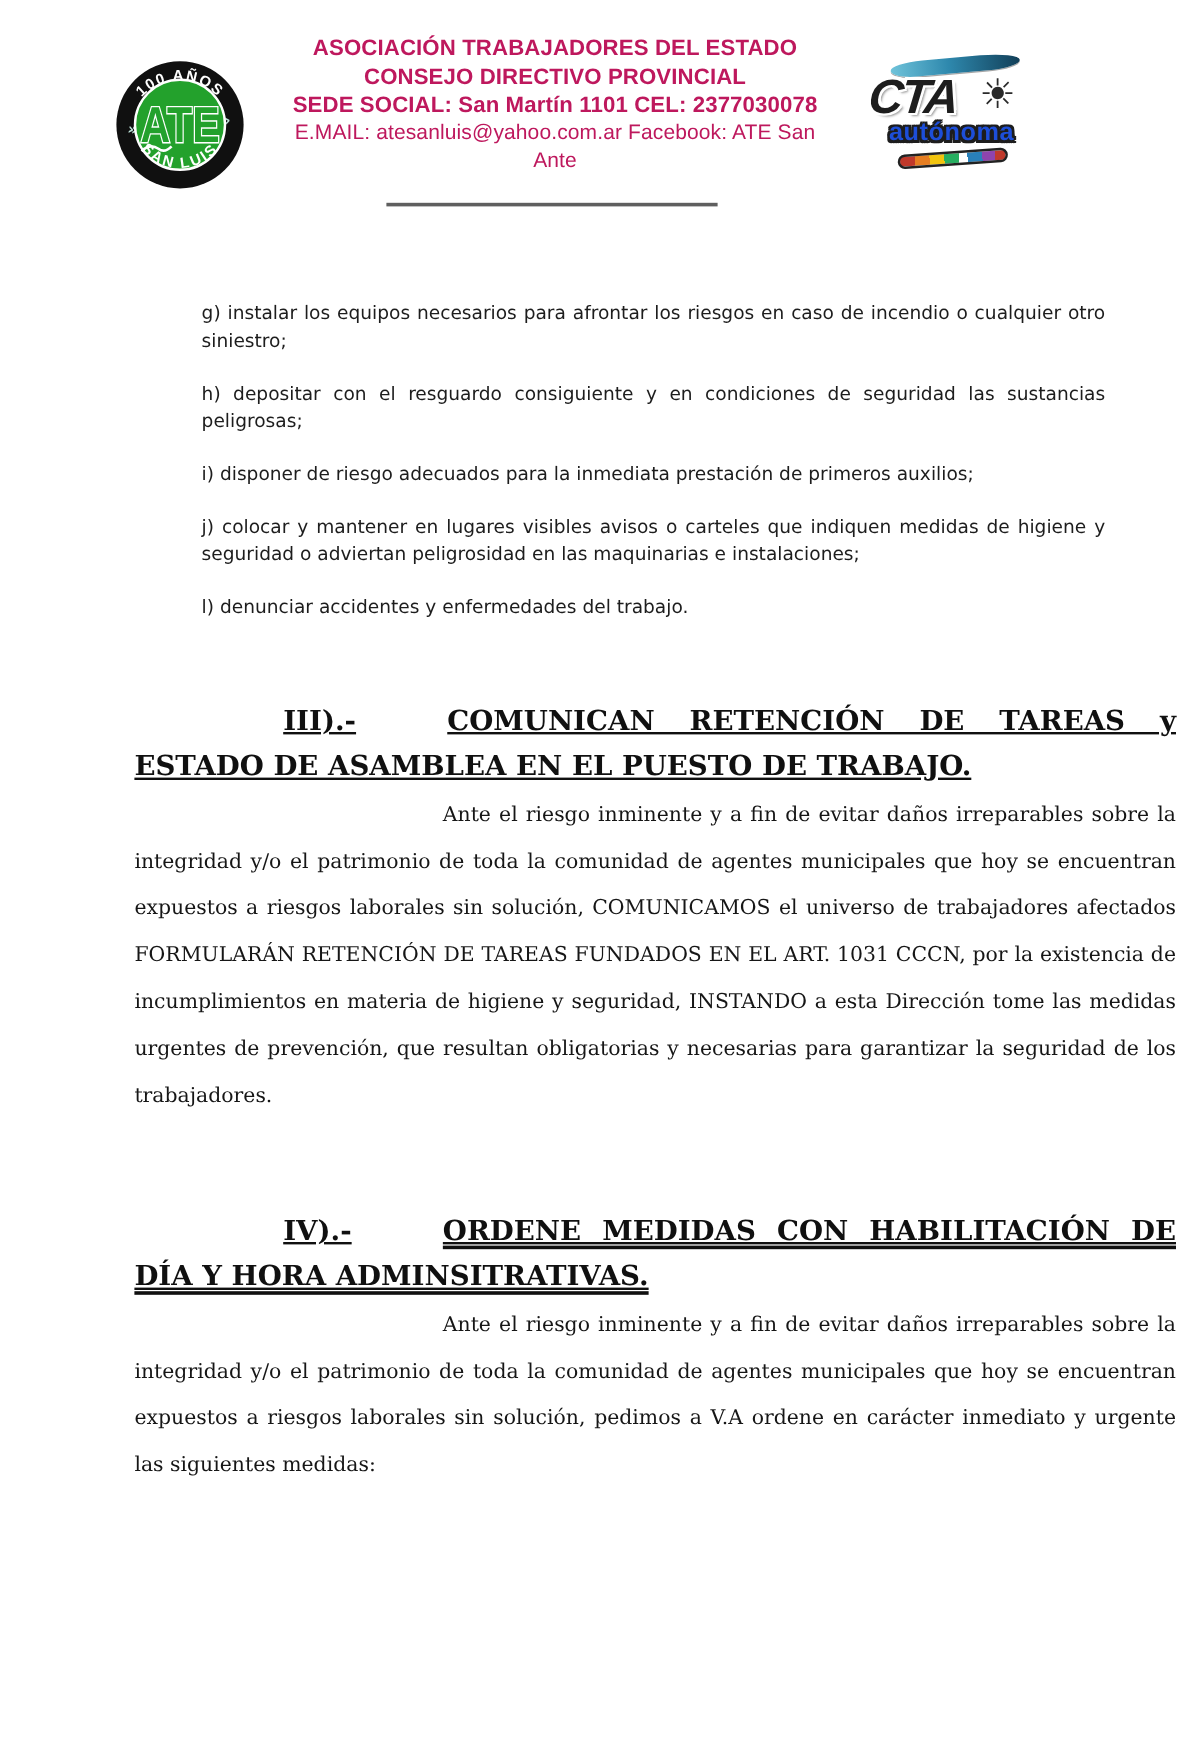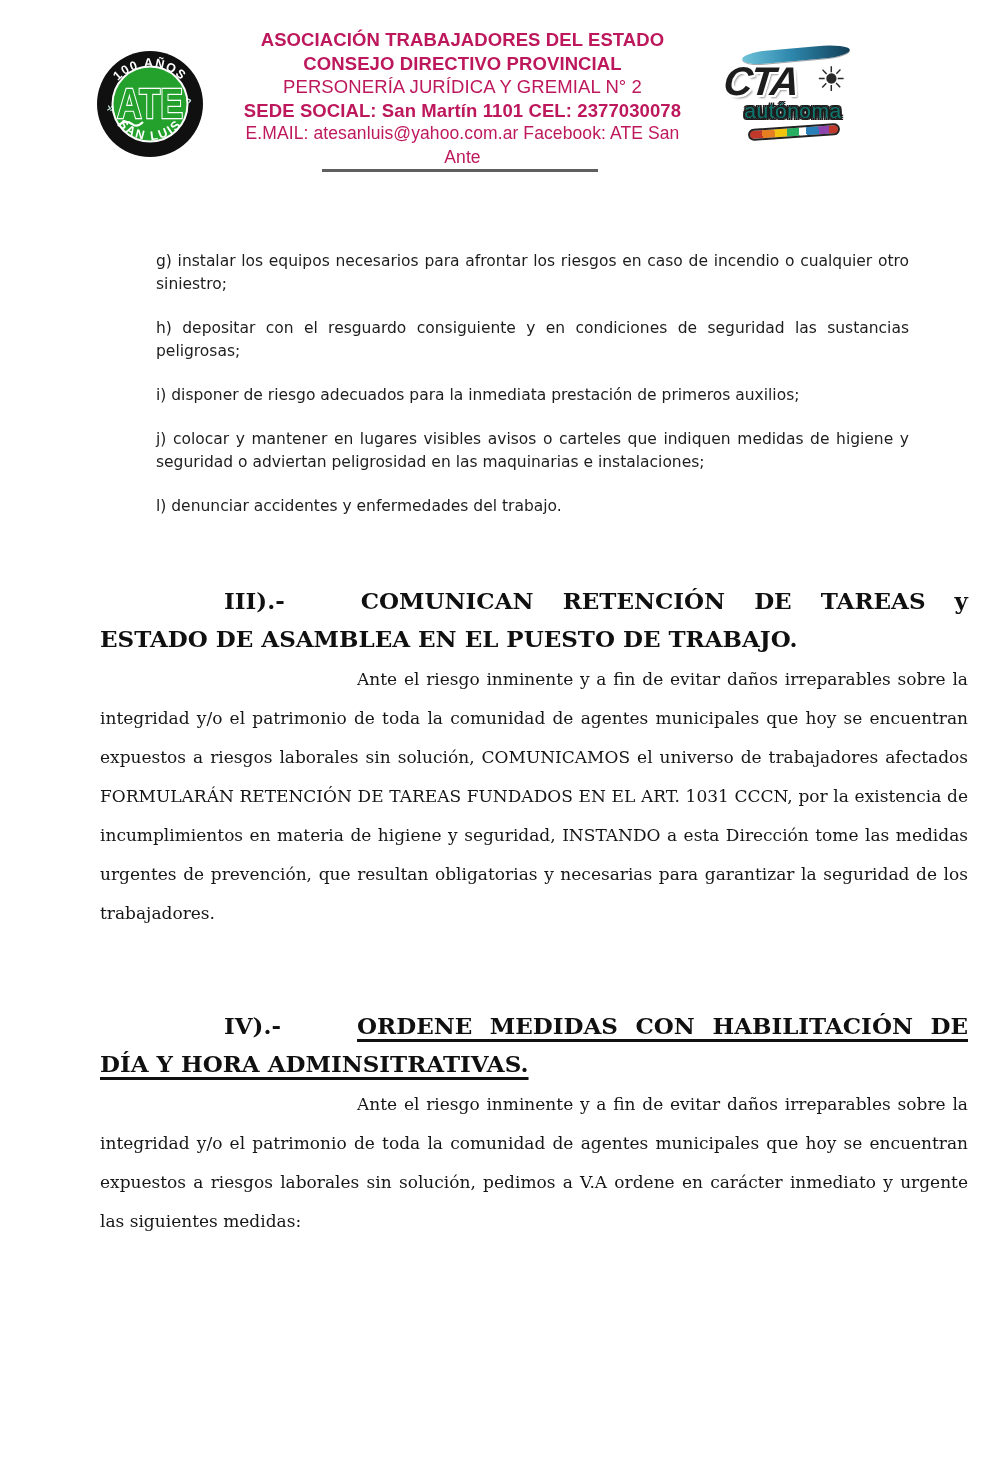--- a/index.html
+++ b/index.html
@@ -48,43 +48,43 @@
                   2px 2px 0 #ffffff, 0 -2px 0 #ffffff, 0 2px 0 #ffffff,
                  -2px 0 0 #ffffff, 2px 0 0 #ffffff, 3px 3px 2px #9a9a9a;
   }
   .cta-sun {
     position: absolute; top: 20px; left: 94px; font-size: 34px; line-height: 34px;
     color: #2a2a2a;
     text-shadow: -1px -1px 0 #ffffff, 1px -1px 0 #ffffff, -1px 1px 0 #ffffff, 1px 1px 0 #ffffff;
   }
   .cta-sub {
     position: absolute; top: 58px; left: 6px; width: 130px; text-align: center;
-    font-weight: normal; font-size: 21px; line-height: 22px; letter-spacing: 0.5px;
-    color: #0f766e;
+    font-weight: bold; font-size: 21px; line-height: 22px; letter-spacing: 0.5px;
+    color: #1d4ed8;
     text-shadow: -2px -2px 0 #1d1d1d, 2px -2px 0 #1d1d1d, -2px 2px 0 #1d1d1d,
                   2px 2px 0 #1d1d1d, 0 -2px 0 #1d1d1d, 0 2px 0 #1d1d1d,
                  -2px 0 0 #1d1d1d, 2px 0 0 #1d1d1d;
   }
   .cta-band {
     position: absolute; top: 84px; left: 26px; width: 92px; height: 12px;
     border: 2px solid #222222; border-radius: 8px;
     background: linear-gradient(90deg,
       #c0392b 0 14%, #e67e22 14% 28%, #f1c40f 28% 42%, #27ae60 42% 56%,
       #ffffff 56% 64%, #2980b9 64% 78%, #8e44ad 78% 90%, #c0392b 90% 100%);
     transform: rotate(-4deg);
   }
 
   .header-rule {
     position: absolute; top: 169px; left: 322px; width: 276px; height: 3px;
     background: #5f5f5f;
   }
 
   
   .doc {
-    position: absolute; left: 100px; top: 0; width: 868px;
+    position: absolute; left: 112px; top: 0; width: 868px;
   }
 
   .list-block {
     margin: 0 59px 0 56px;
     padding-top: 250px;
     font-family: "DejaVu Sans", sans-serif;
     font-size: 15.5px;
     line-height: 23px;
     text-align: justify;
     color: #1d1d1d;
@@ -93,20 +93,21 @@
   .list-item:last-child { margin-bottom: 16px; }
 
   .sec-heading {
     font-family: "DejaVu Serif", "Liberation Serif", serif;
     font-weight: bold;
     font-size: 23px;
     line-height: 38px;
     text-align: justify;
     text-indent: 124px;
     color: #101010;
+    text-decoration: underline;
   }
   .sec-heading.sec-iii { margin-top: 64px; }
   .sec-heading.sec-iv  { margin-top: 74px; }
   .heading-gap { display: inline-block; width: 76px; }
   .underlined {
     text-decoration: underline;
     text-decoration-thickness: 2.5px;
     text-underline-offset: 5px;
   }
 
@@ -149,21 +150,20 @@
       <text x="54" y="68" font-family="Liberation Sans, sans-serif" font-size="42" font-weight="bold" text-anchor="middle" fill="#23a12c" stroke="#ffffff" stroke-width="2.4" paint-order="stroke" textLength="66" lengthAdjust="spacingAndGlyphs">ATE</text>
       <path d="M 22,76 q 7,-7 14,-2 q 5,4 11,-2" stroke="#ffffff" stroke-width="2.2" fill="none"></path>
       <text font-family="Liberation Sans, sans-serif" font-size="12.5" font-weight="bold" fill="#ffffff" letter-spacing="2">
         <textPath href="#arcBot" startOffset="50%" text-anchor="middle">SAN LUIS</textPath>
       </text>
     </svg>
 
     <div class="header-text">
       <div class="h-line h-bold">ASOCIACIÓN TRABAJADORES DEL ESTADO</div>
       <div class="h-line h-bold">CONSEJO DIRECTIVO PROVINCIAL</div>
-      <div class="h-line">PERSONERÍA JURÍDICA Y GREMIAL N° 2</div>
       <div class="h-line h-bold">SEDE SOCIAL: San Martín 1101 CEL: 2377030078</div>
       <div class="h-line h-line5">E.MAIL: atesanluis@yahoo.com.ar Facebook: ATE San Ante</div>
     </div>
 
     <div class="cta-logo">
       <div class="cta-swoosh"></div>
       <div class="cta-word">CTA</div>
       <div class="cta-sun">☀</div>
       <div class="cta-sub">autónoma</div>
       <div class="cta-band"></div>

